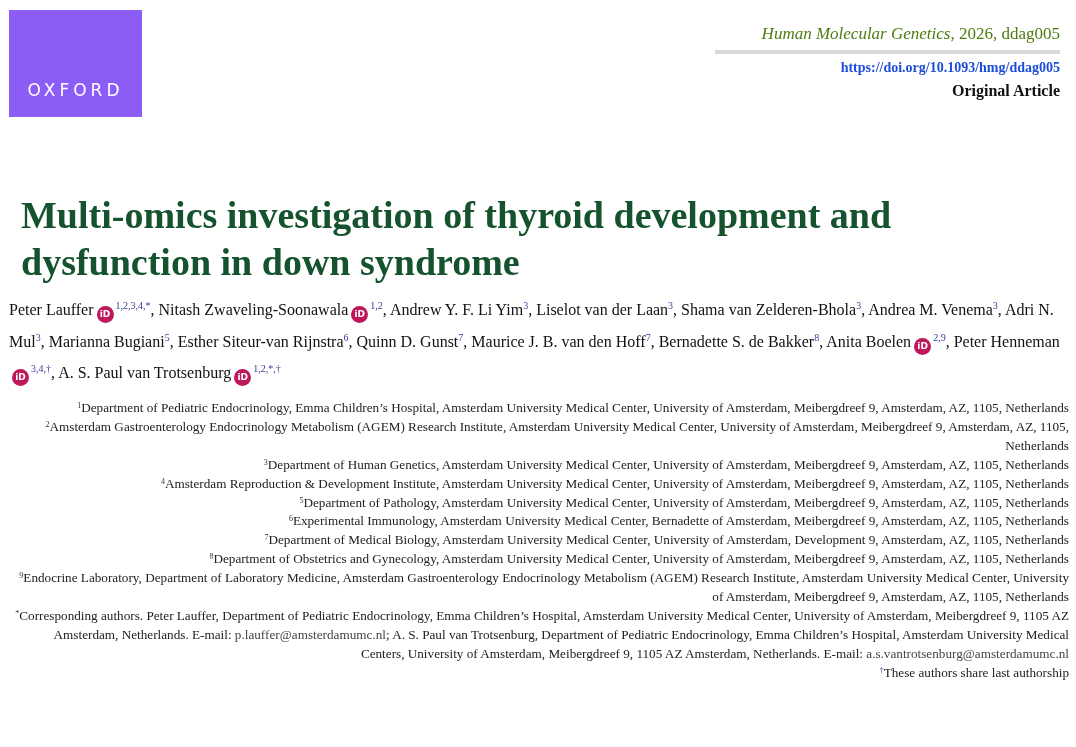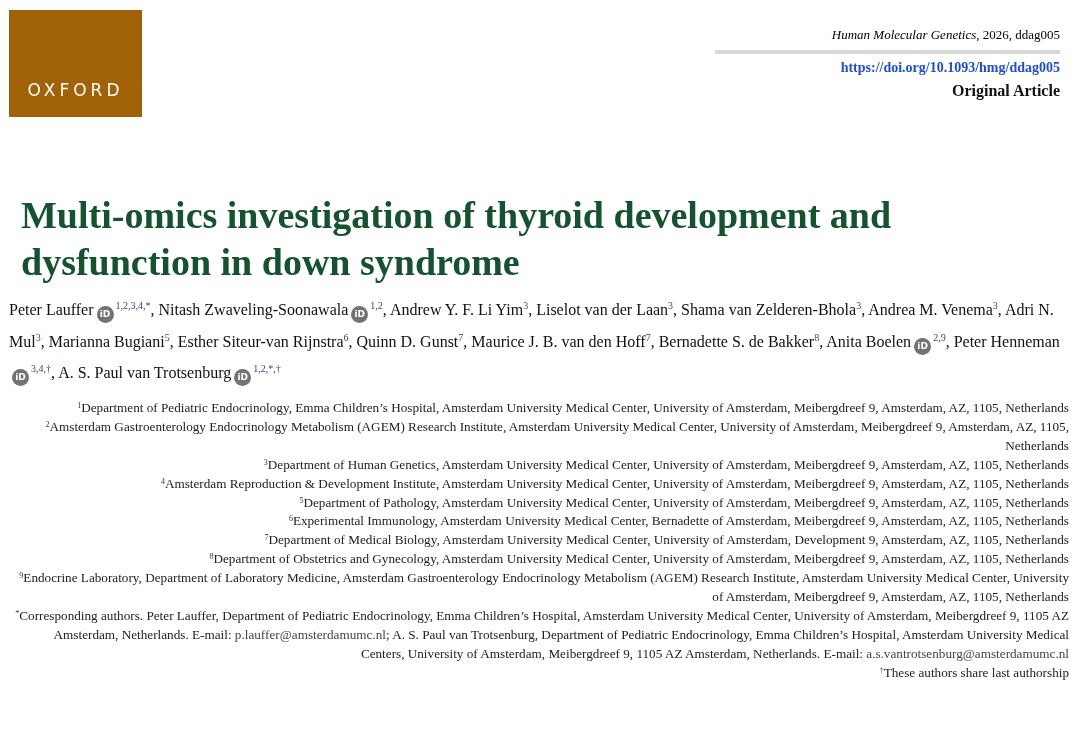--- a/index.html
+++ b/index.html
@@ -1,34 +1,34 @@
 <!DOCTYPE html>
 <html><head>
 <meta charset="utf-8">
 <style>
   html, body { margin:0; padding:0; background:#ffffff; }
   body { width:1076px; height:747px; position:relative; overflow:hidden;
          font-family:"DejaVu Serif","Liberation Serif",serif; color:#111; }
-  .logo { position:absolute; left:9px; top:10px; width:133px; height:107px; background:#a16207; }
+  .logo { position:absolute; left:9px; top:10px; width:133px; height:107px; background:#8b5cf6; }
   .logo-text { position:absolute; left:0; right:0; top:70px; text-align:center; color:#fff;
                font-family:"DejaVu Sans","Liberation Sans",sans-serif; font-size:17px; letter-spacing:4px; }
   .header-right { position:absolute; right:16px; top:24px; text-align:right; }
-  .journal { font-size:13px; font-family:"Liberation Serif",serif; color:#000000; }
+  .journal { font-size:17px; font-family:"Liberation Serif",serif; color:#4d7c0f; }
   .journal i { font-style:italic; }
   .rule { position:absolute; left:715px; right:16px; top:50px; height:4px; background:#d8d8d8; }
   .doi { position:absolute; right:16px; top:60px; font-size:14px; color:#1d4ed8; font-weight:bold;
          font-family:"Liberation Serif",serif; }
   .article-type { position:absolute; right:16px; top:82px; font-size:16px; font-weight:bold;
                   font-family:"Liberation Serif",serif; color:#111; }
   .title { position:absolute; left:9px; top:180px; width:1050px; font-size:38px; font-weight:bold;
            line-height:47px; font-family:"Liberation Serif",serif; color:#14532d; margin:12px; }
   .authors { position:absolute; left:9px; top:294px; width:1060px; font-size:16px; line-height:31.5px;
              font-family:"Liberation Serif",serif; color:#111; }
   .authors sup { color:#3c3896; font-size:10px; vertical-align:6px; line-height:0; }
-  .orcid { display:inline-block; width:17px; height:17px; border-radius:50%; background:#737373;
+  .orcid { display:inline-block; width:17px; height:17px; border-radius:50%; background:#be185d;
            color:#fff; font-family:"DejaVu Sans",sans-serif; font-size:9px; font-weight:bold;
            text-align:center; line-height:17px; vertical-align:-2px; margin:0 2px 0 3px; }
   .affils { position:absolute; left:9px; top:399px; width:1060px; font-size:13.2px; line-height:18.9px;
             font-family:"Liberation Serif",serif; color:#222; }
   .affils p { margin:0;text-align:right; }
   .affils sup { font-size:8px; vertical-align:4px; line-height:0; color:#333; }
   .affils .dagger { color:#3c3896; }
   .email { color:#444; }
 </style>
 </head>

